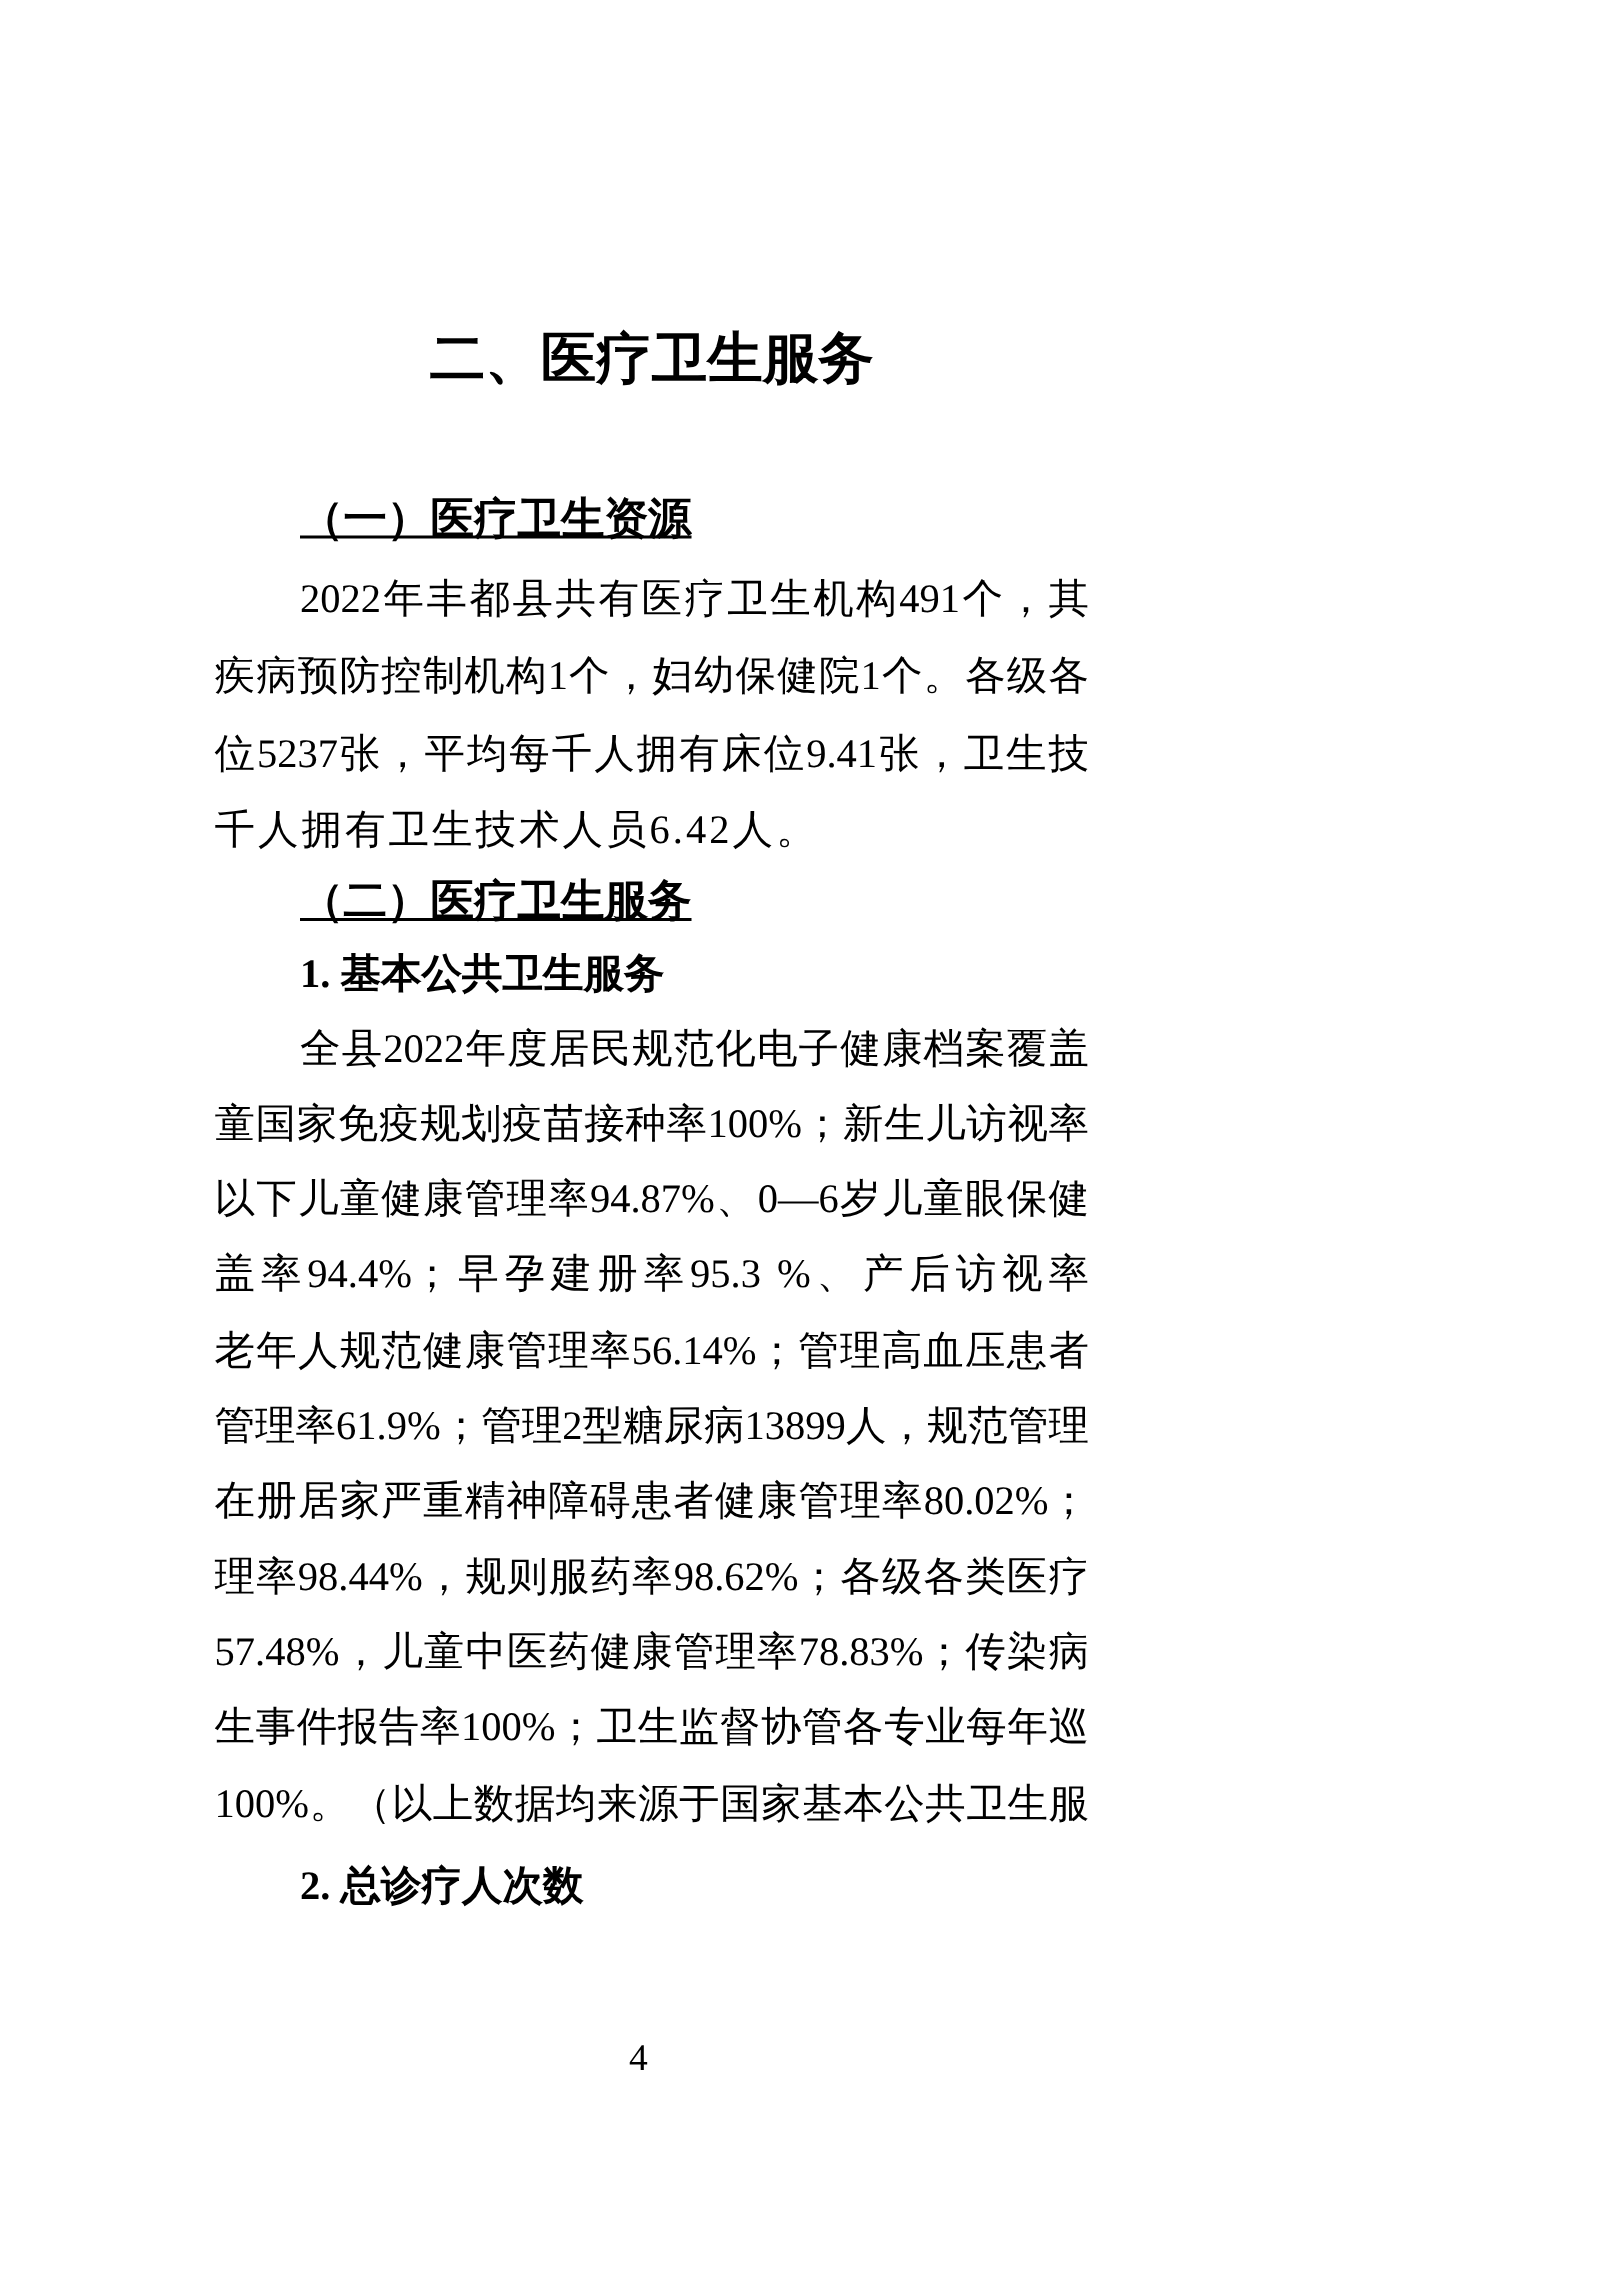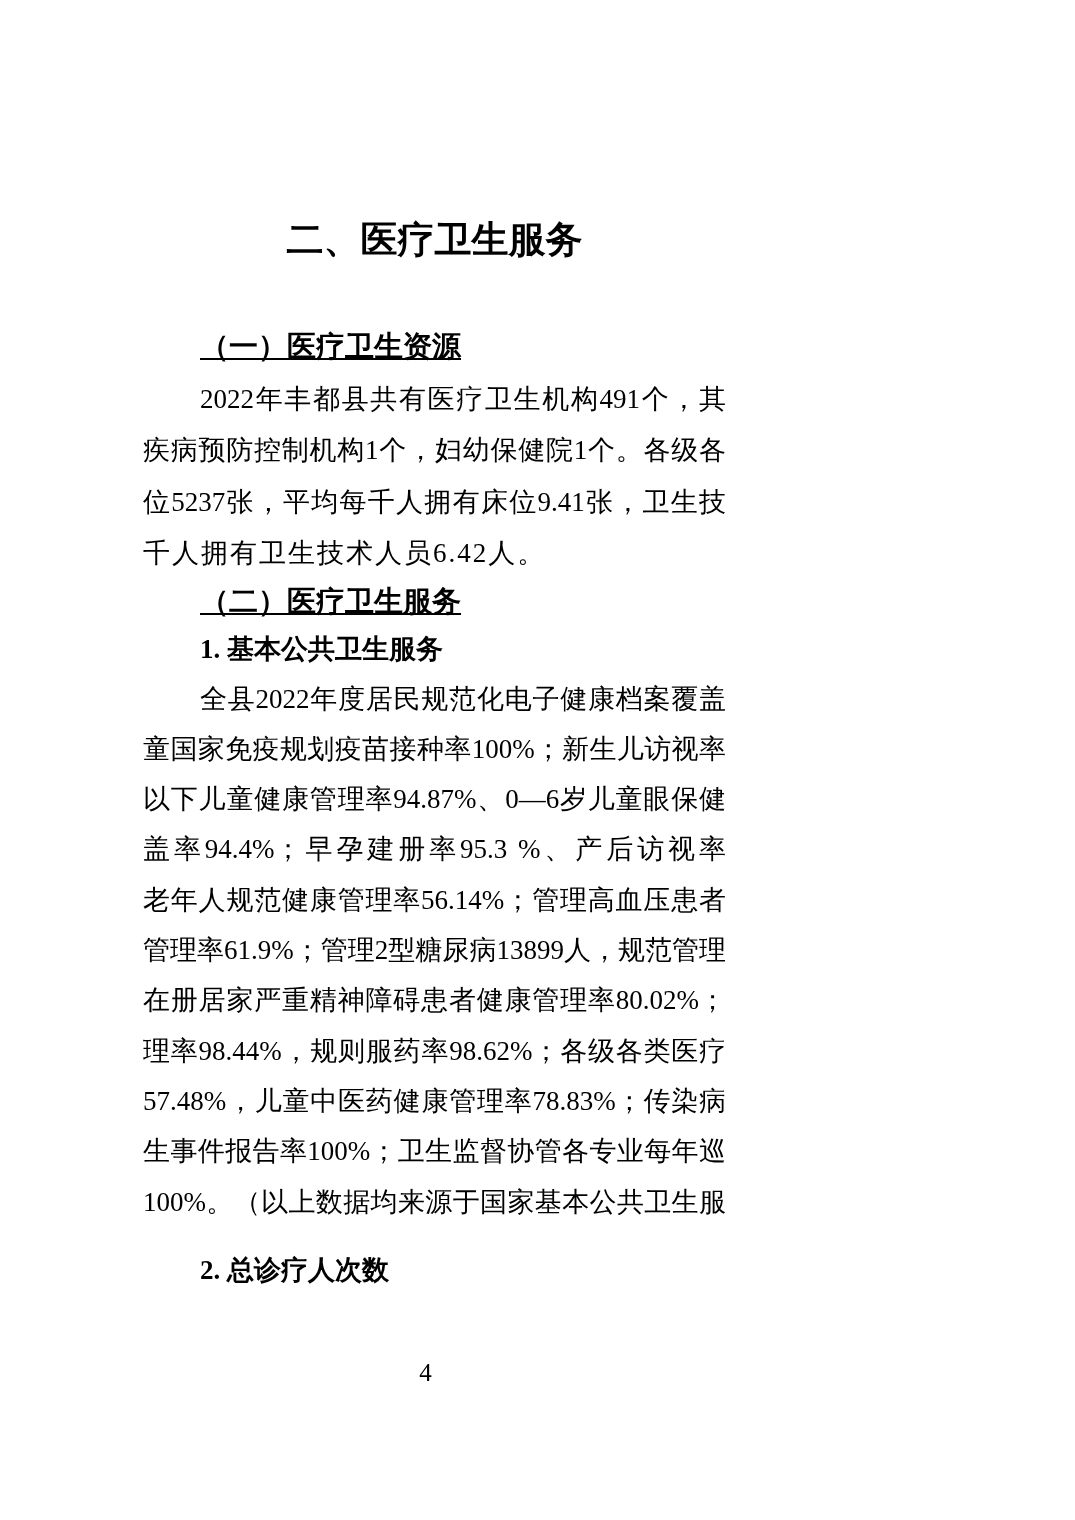--- a/index.html
+++ b/index.html
@@ -41,21 +41,21 @@
     margin-top: 5px;
   }
   .sub-heading {
     margin: 17px 0 0 0;
     font-size: 27px;
     font-weight: bold;
     line-height: 30px;
     padding-left: 57px;
   }
   .sub-heading.sub2 {
-    margin-top: 28px;
+    margin-top: 15px;
   }
   .para {
     margin-top: 12px;
   }
   .para .line {
     font-size: 27px;
     line-height: 51.4px;
     height: 51.4px;
     overflow: hidden;
     text-align: justify;

